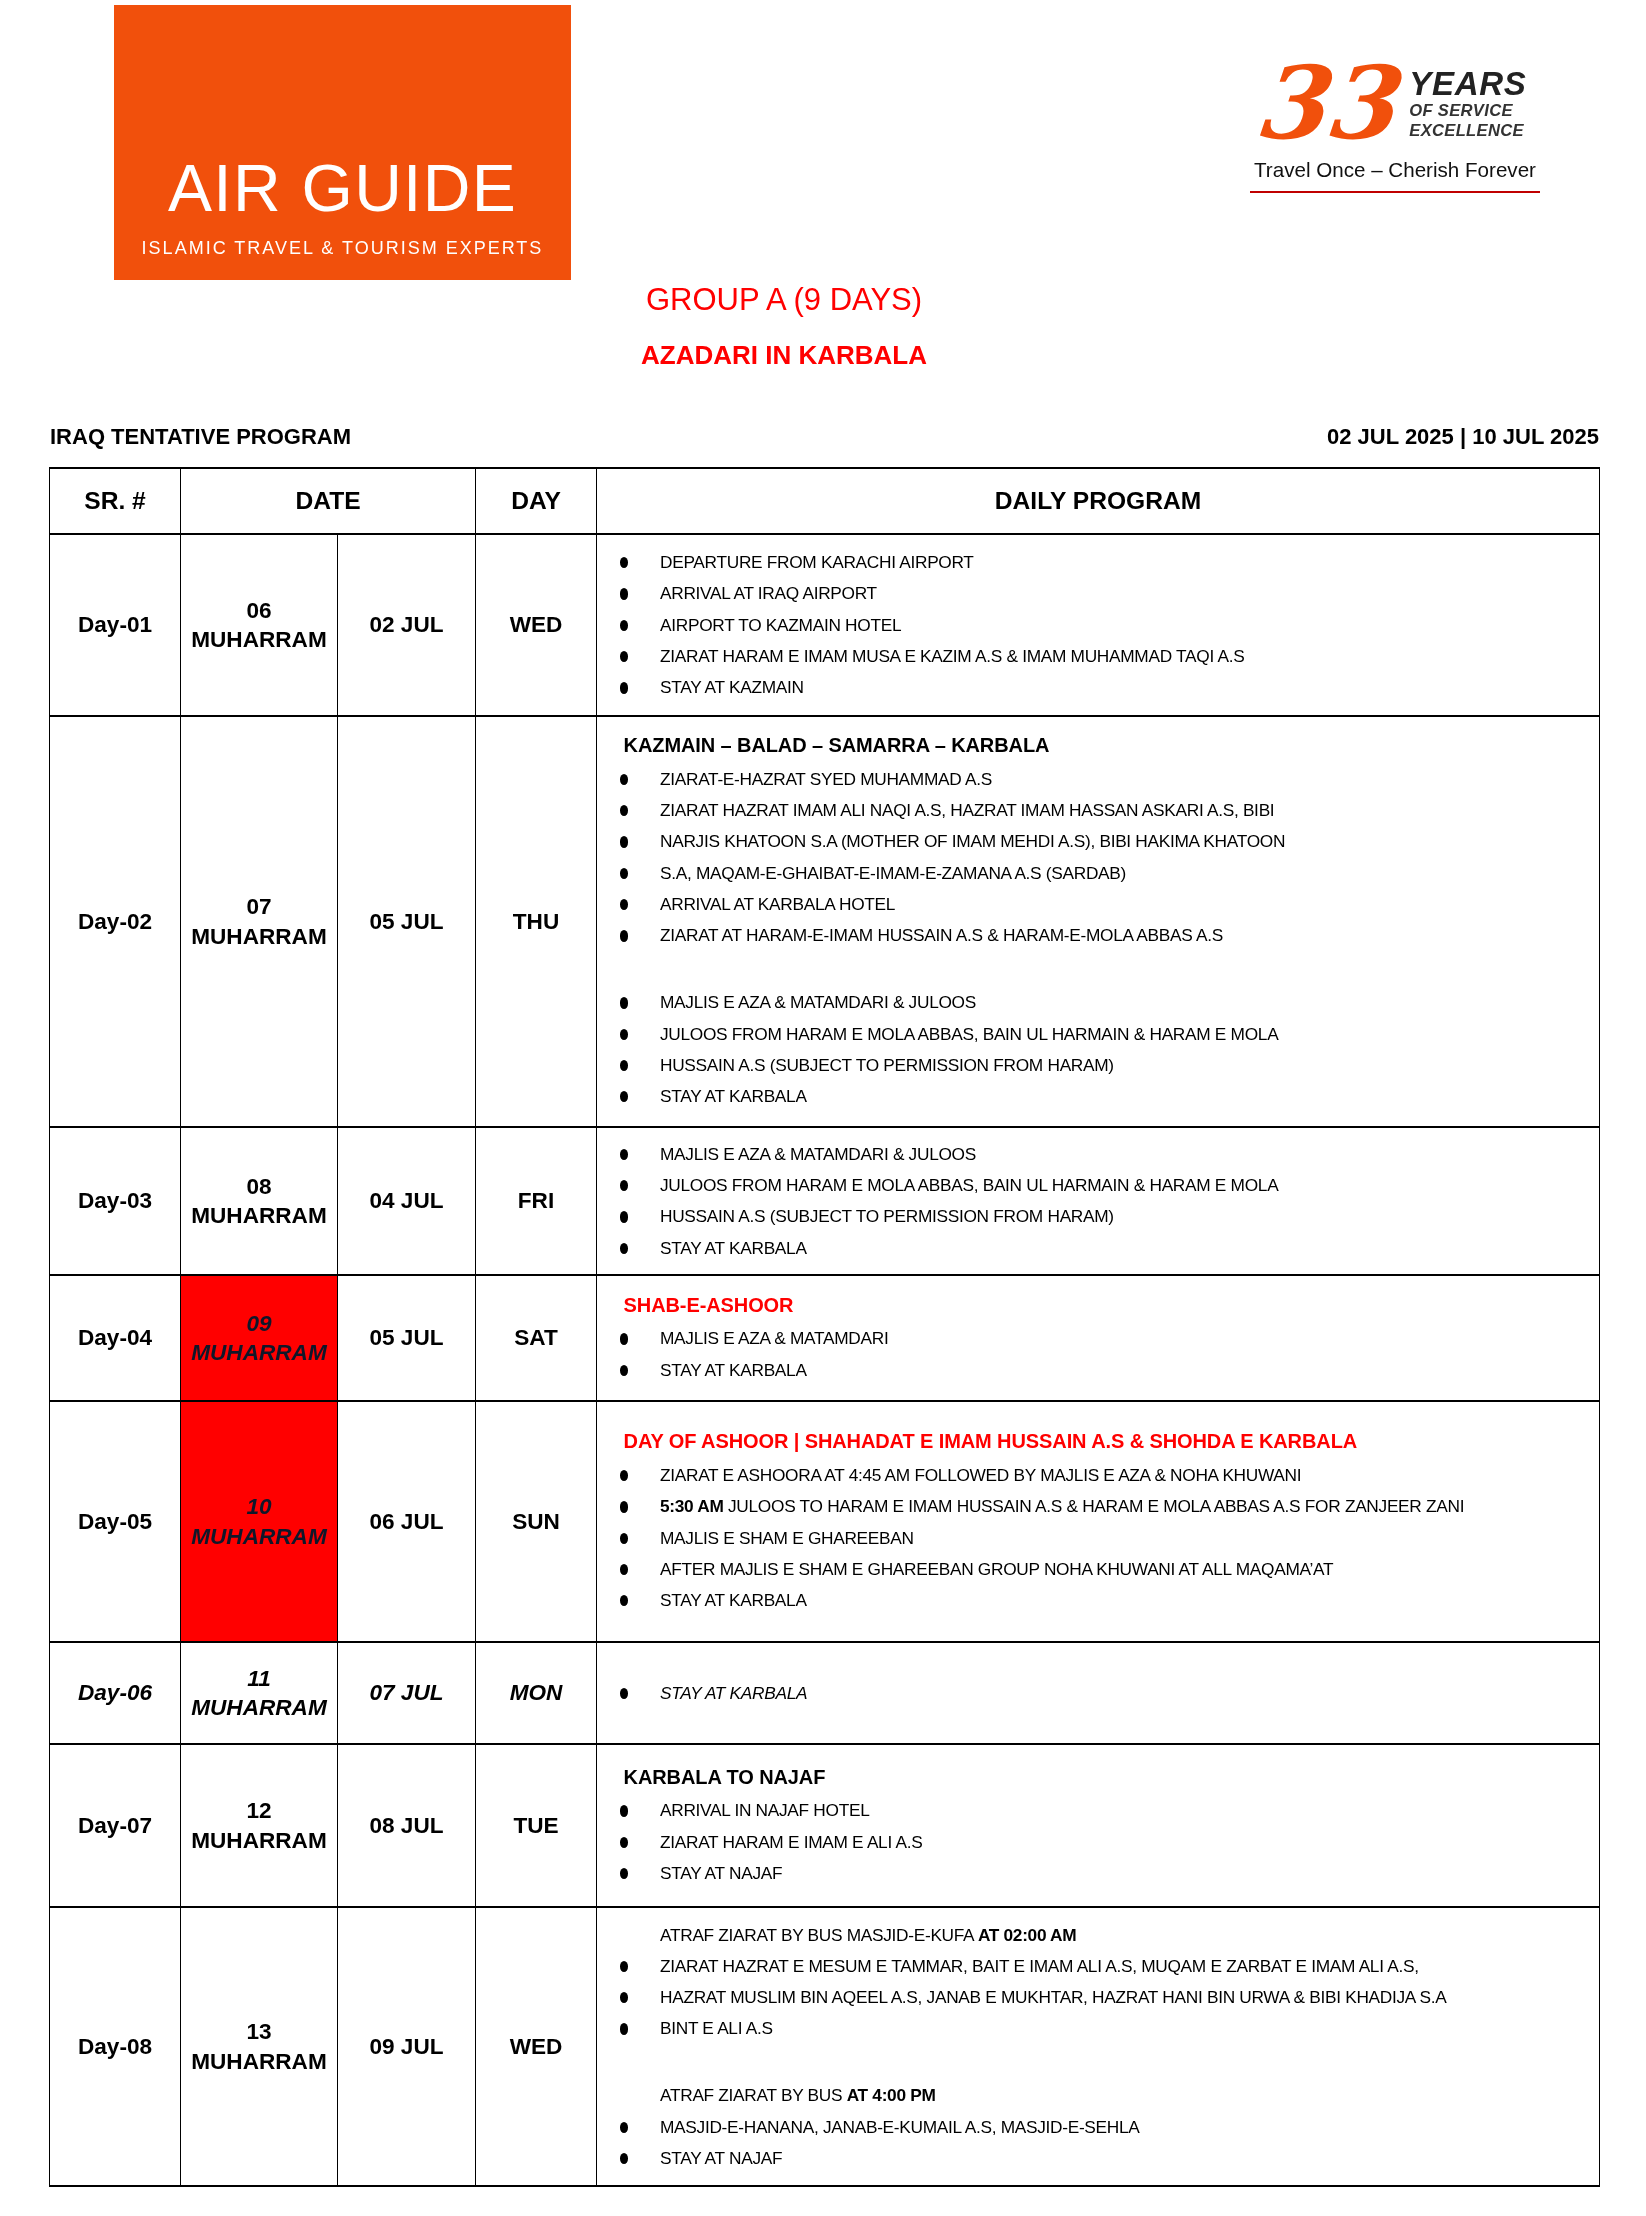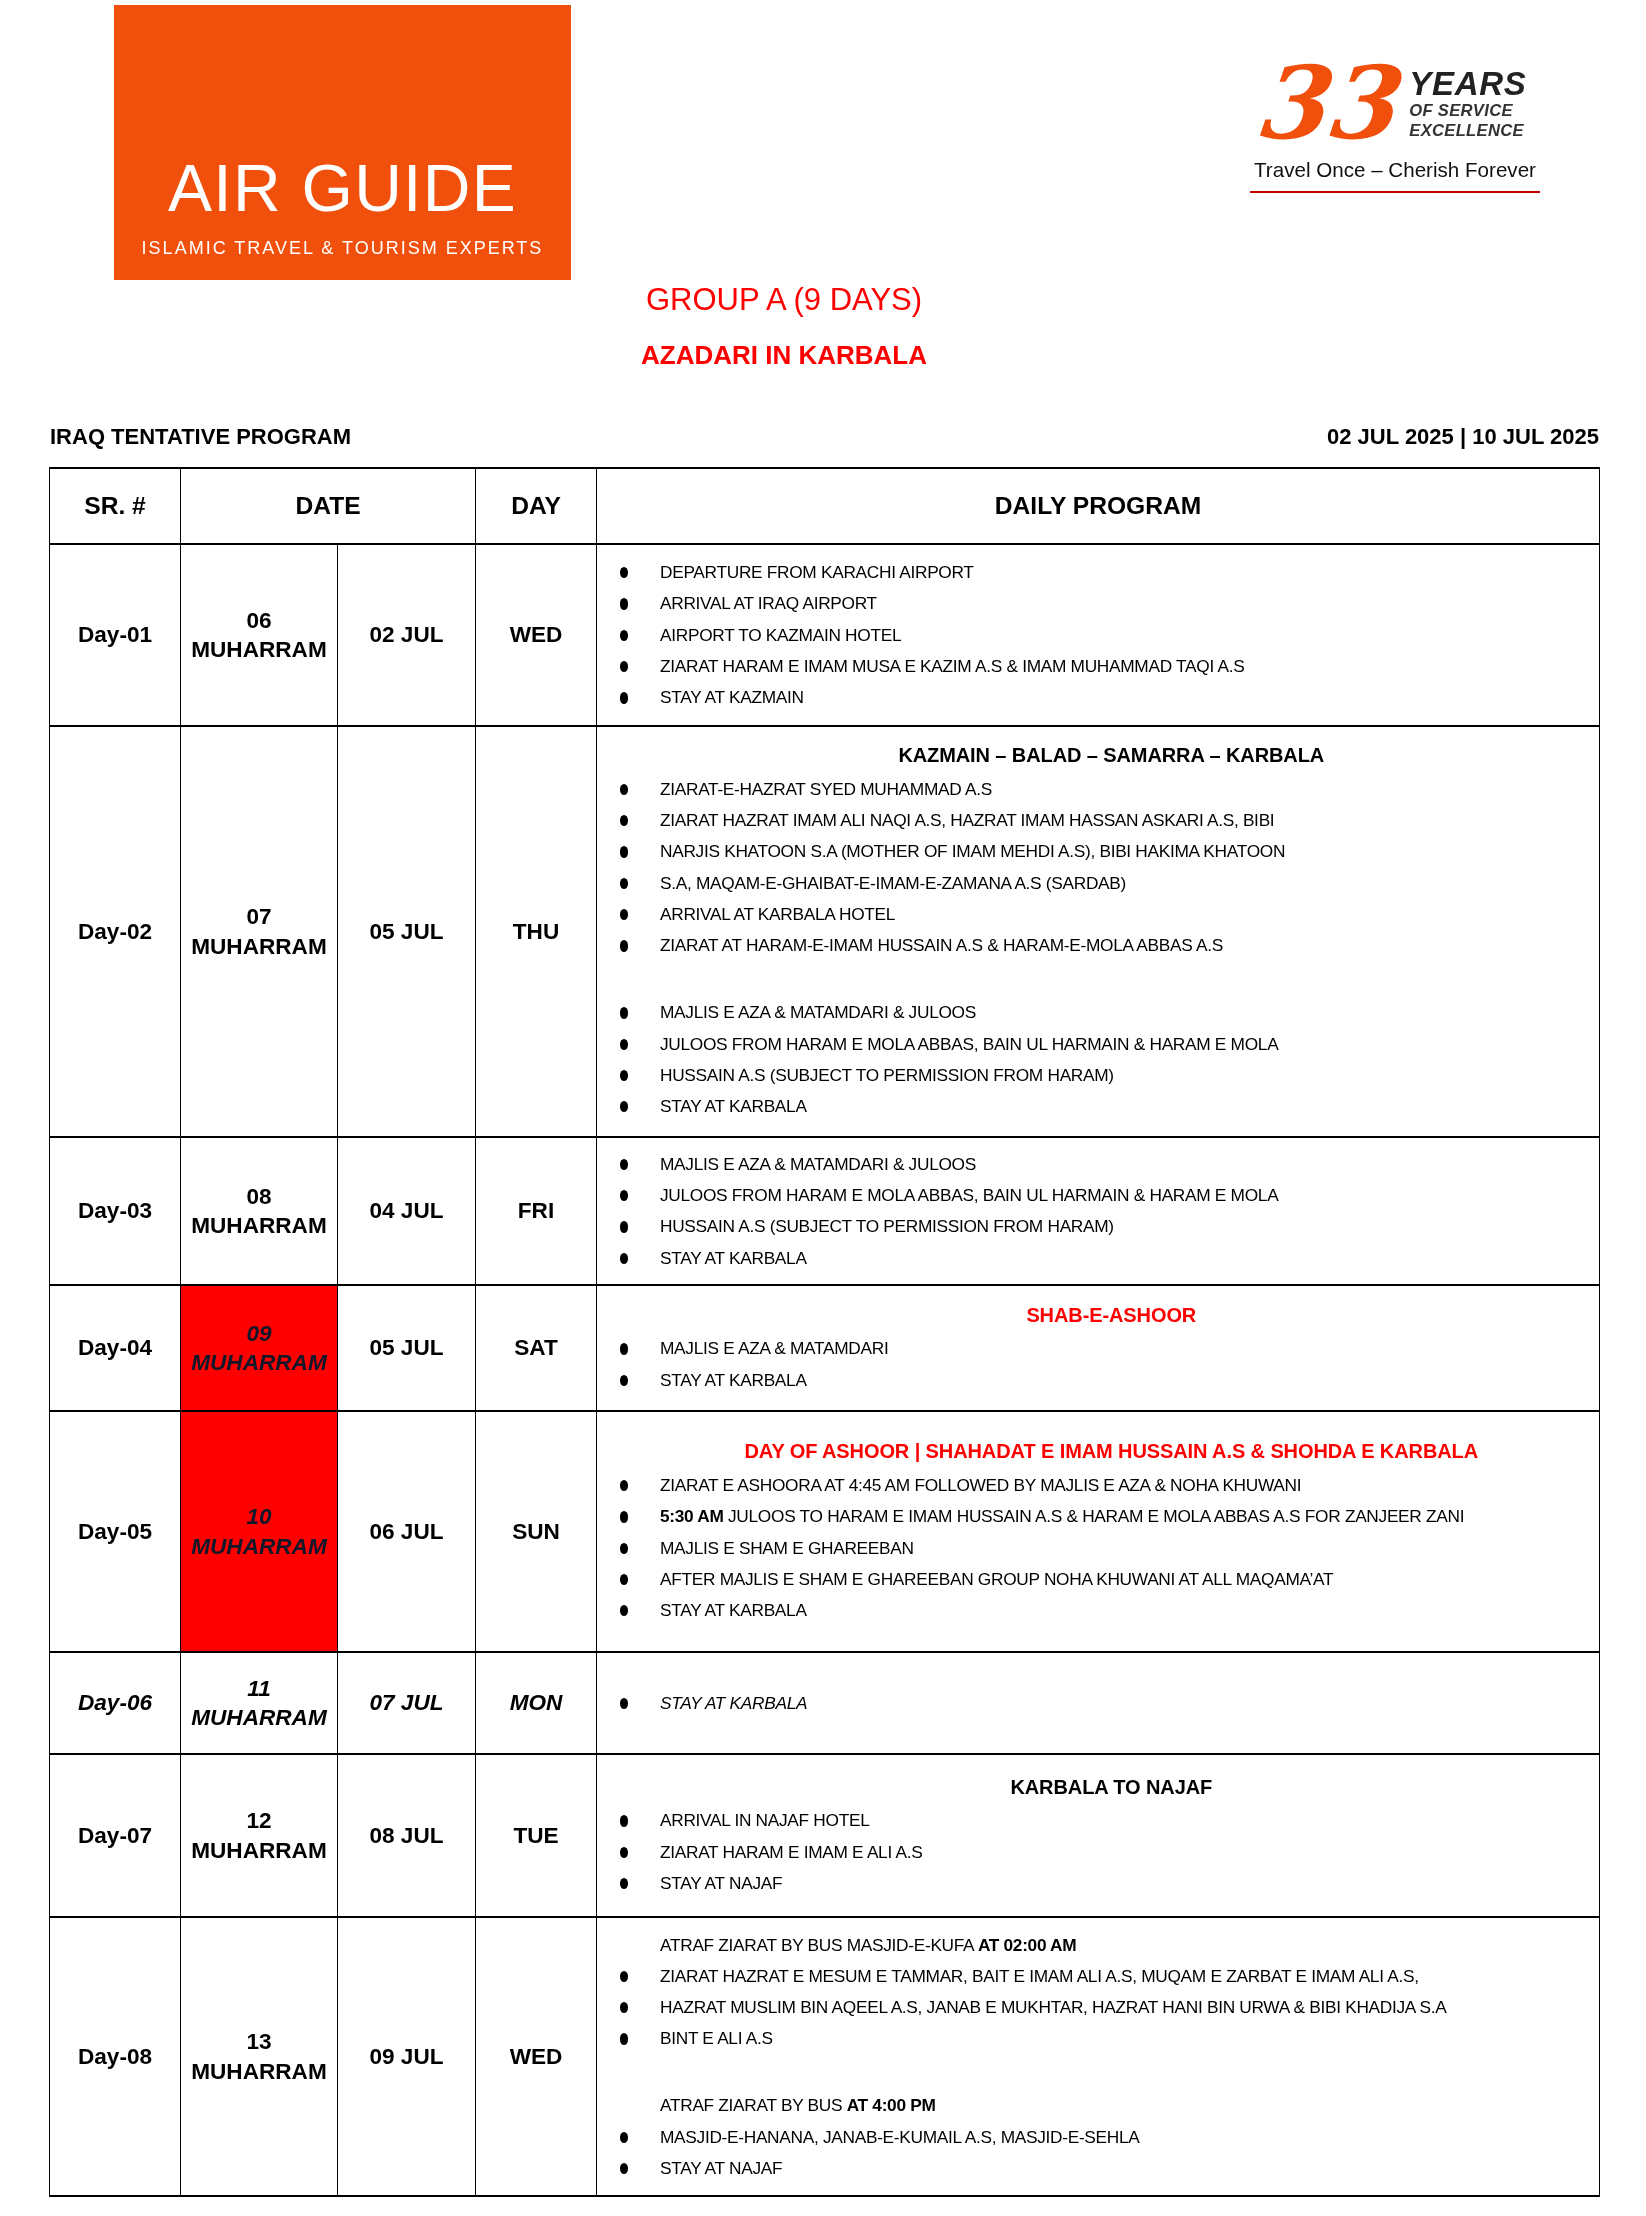--- a/index.html
+++ b/index.html
@@ -66,34 +66,34 @@
   
   table.itin{
     position:absolute;left:49px;top:467px;width:1550px;
     border-collapse:collapse;table-layout:fixed;
   }
   table.itin th,table.itin td{
     border:2px solid #000;border-left-width:1.3px;border-right-width:1.3px;
     vertical-align:middle;padding:0;
   }
   table.itin th{
-    height:76px;font-size:24.6px;font-weight:bold;text-align:center;
+    height:66px;font-size:24.6px;font-weight:bold;text-align:center;
   }
   td.c{text-align:center;font-weight:bold;font-size:22.6px;line-height:1.3;}
   td.c.red{background:var(--red);color:#0f172a;font-style:italic;}
   td.prog-cell{padding:10.6px 16px 10.6px 0;}
 
   .it{position:relative;padding-left:63px;font-size:17.3px;line-height:26.6px;
       letter-spacing:-0.3px;margin:4.7px 0;}
   .it-bullet::before{
     content:"";position:absolute;left:22.6px;top:8px;width:8.6px;height:11.3px;
     border-radius:50%;background:#000;
   }
   .it-heading{
-    text-align:center;font-weight:bold;font-size:20px;line-height:28px;
+    text-align:left;font-weight:bold;font-size:20px;line-height:28px;
     margin:2.7px 0 6.6px 0;padding-left:26.6px;letter-spacing:-0.1px;
   }
   .it-heading.red{color:var(--red);}
   .it-spacer{height:31px;}
   .b{font-weight:bold;}
 </style>
 </head>
 <body style="--orange: #F1500C; --red: #FF0000; --line-red: #C00000;">
 
 <div class="logo-box">

